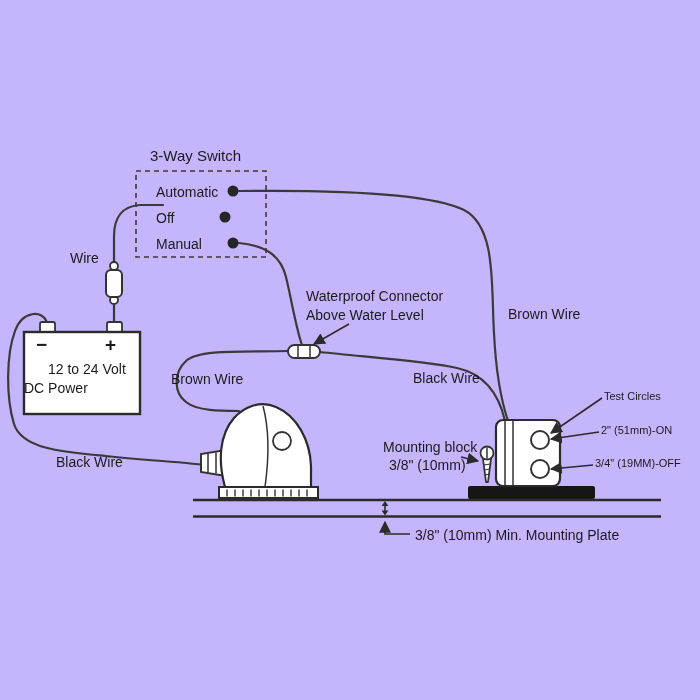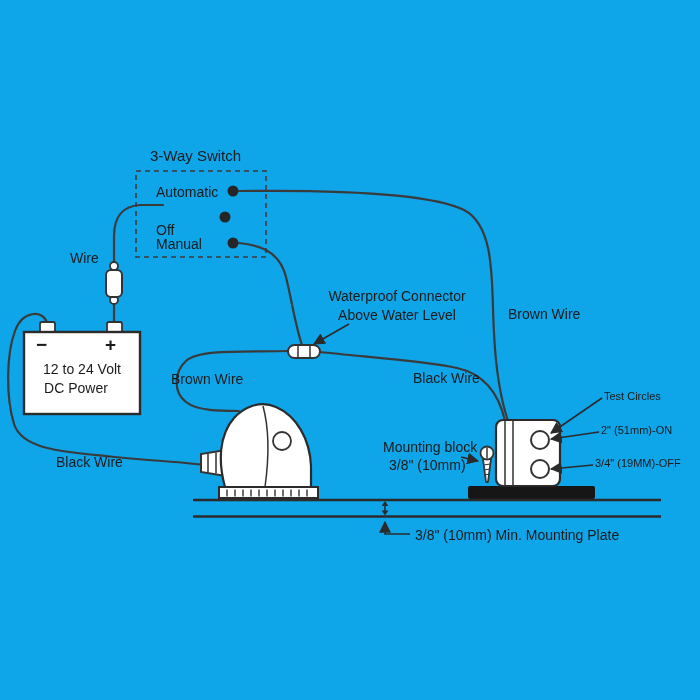--- a/index.html
+++ b/index.html
@@ -1,21 +1,21 @@
 <!DOCTYPE html>
 <html><head>
 <meta charset="utf-8">
 <style>
   * { margin:0; padding:0; box-sizing:border-box; }
   html,body { background:#ffffff; }
   body { font-family:"Liberation Sans", sans-serif; }
-  .stage { position:relative; width:700px; height:700px; background:#0ea5e9; overflow:hidden; }
+  .stage { position:relative; width:700px; height:700px; background:#c4b5fd; overflow:hidden; }
   .stage svg { position:absolute; left:0; top:0; }
   .label { position:absolute; font-size:14px; color:#1b1b1b; white-space:nowrap; line-height:1.15; }
-  .label.center { text-align:center; white-space:normal; }
+  .label.center { text-align:left; white-space:normal; }
   .label.small { font-size:11px; }
   .label.title { font-size:15px; }
   .term { position:absolute; font-size:19px; font-weight:bold; color:#1b1b1b; }
 </style>
 </head>
 <body>
 
 <div class="stage">
 
   <svg width="700" height="700" viewBox="0 0 700 700">
@@ -105,28 +105,28 @@
       <path d="M385,504 L385,512.5"></path>
     </g>
     <g fill="#2b2b2b">
       <polygon points="381.6,506 388.4,506 385,500.9"></polygon>
       <polygon points="381.6,510.5 388.4,510.5 385,515.6"></polygon>
     </g>
   </svg>
 
   <div class="label title" style="left:150px; top:147px;">3-Way Switch</div>
   <div class="label" style="left:156px; top:184px;">Automatic</div>
-  <div class="label" style="left:156px; top:210px;margin-top:12px;">Off</div>
+  <div class="label" style="left:156px; top:210px;">Off</div>
   <div class="label" style="left:156px; top:236px;">Manual</div>
 
   <div class="label" style="left:70px; top:250px;">Wire</div>
 
   <div class="term" style="left:36px; top:334px;">−</div>
   <div class="term" style="left:105px; top:334px;">+</div>
-  <div class="label center" style="left:24px; top:361px; width:116px;">12 to 24 Volt</div>
+  <div class="label center" style="left:24px; top:361px; width:116px;padding-left:24px;">12 to 24 Volt</div>
   <div class="label center" style="left:24px; top:380px; width:104px;">DC Power</div>
 
   <div class="label center" style="left:306px; top:288px; width:182px;">Waterproof Connector</div>
   <div class="label center" style="left:306px; top:307px; width:182px;">Above Water Level</div>
 
   <div class="label" style="left:171px; top:371px;">Brown Wire</div>
   <div class="label" style="left:508px; top:306px;">Brown Wire</div>
   <div class="label" style="left:413px; top:370px;">Black Wire</div>
   <div class="label" style="left:56px; top:454px;">Black Wire</div>
 

